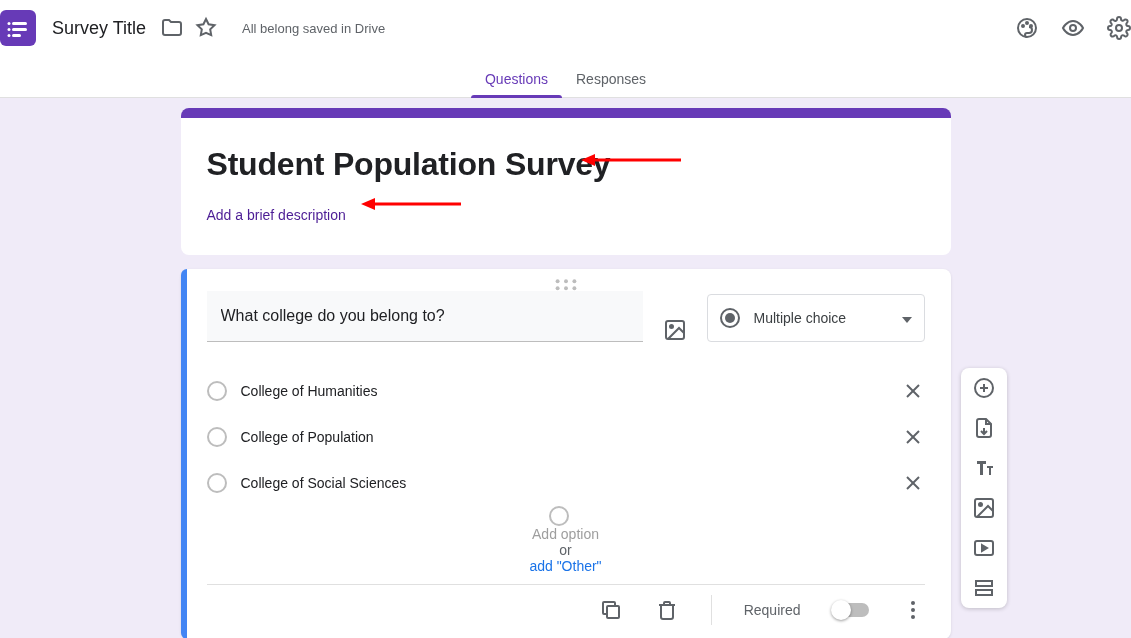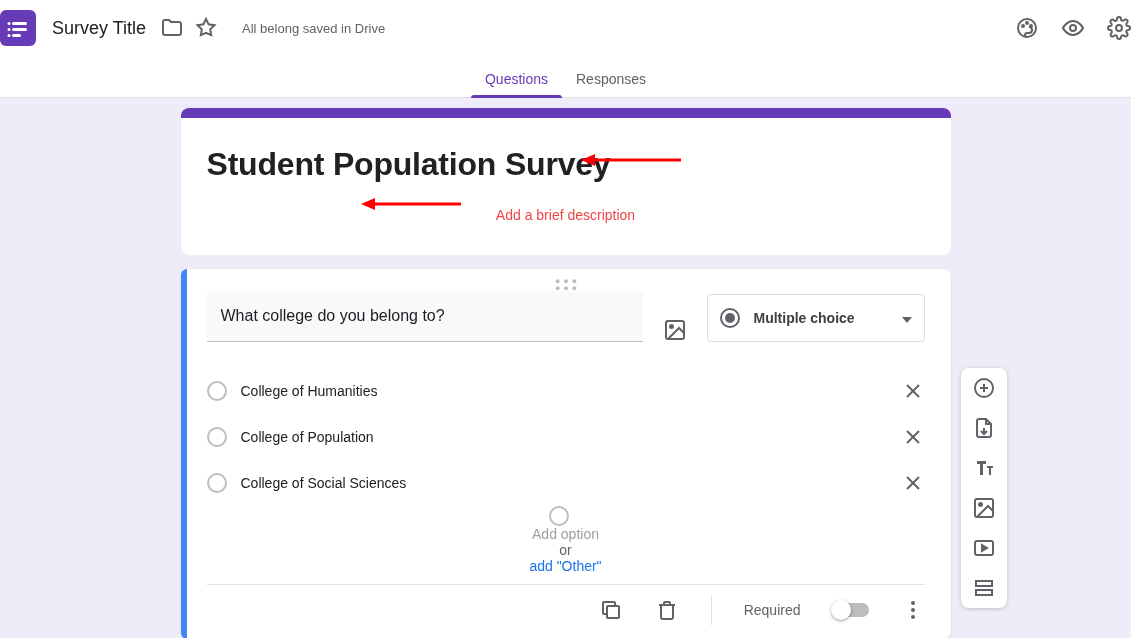--- a/index.html
+++ b/index.html
@@ -27,37 +27,37 @@
   .tab { padding: 0 14px 10px; font-size:14px; color:#5f6368; cursor:pointer; position:relative; }
   .tab.active { color:#673ab7; font-weight:500; }
   .tab.active::after { content:""; position:absolute; left:0; right:0; bottom:-1px; height:3px; background:#673ab7; border-radius:3px 3px 0 0; }
 
   
   .workspace { background:#f0ebf8; padding-top:10px; min-height:540px; width:100%; display:flex; justify-content:center; position:relative; padding-bottom:20px;}
   .form-col { width:770px; }
 
   .title-card { background:#fff; border-radius:8px; border-top:10px solid #673ab7; padding:28px 26px 32px; margin-bottom:14px; position:relative; }
   .form-title { font-size:32px; color:#202124; font-weight:700; letter-spacing:-0.2px; }
-  .form-desc  { font-size:14px; color:#ef4444; margin-top:24px;text-align:center; }
+  .form-desc  { font-size:14px; color:#4c1d95; margin-top:24px; }
 
   .arrow { position:absolute; }
   .arrow svg { display:block; }
 
   .q-card { background:#fff; border-radius:8px; position:relative; box-shadow:0 1px 3px rgba(0,0,0,.1); }
   .q-card::before { content:""; position:absolute; left:0; top:0; bottom:0; width:6px; background:#4285f4; border-radius:8px 0 0 8px; }
   .drag-handle { height:22px; display:flex; justify-content:center; align-items:center; color:#bdbdbd; cursor:grab; padding-top:8px;}
   .q-body { padding: 0 26px 0 26px; }
 
   .q-top { display:flex; align-items:flex-end; gap:20px; }
   .q-input { flex:1; background:#f8f9fa; border:none; border-bottom:1px solid #bdbdbd; padding:16px 14px; font-size:16px; color:#202124; outline:none; }
   .img-ic { width:24px; height:24px; color:#5f6368; cursor:pointer; display:flex; align-items:center; justify-content:center;}
   .type-select { width:218px; height:48px; border:1px solid #dadce0; border-radius:4px; display:flex; align-items:center; padding:0 12px; cursor:pointer; gap:14px; color:#3c4043;}
   .type-select .radio-glyph { width:20px; height:20px; border:2px solid #5f6368; border-radius:50%; display:flex; align-items:center; justify-content:center;}
   .type-select .radio-glyph::after{content:""; width:10px; height:10px; border-radius:50%; background:#5f6368;}
-  .type-select .lbl{flex:1; font-size:14px;font-weight:bold;}
+  .type-select .lbl{flex:1; font-size:14px;}
   .type-select .caret{ color:#5f6368; }
 
   .options { margin-top:26px; }
   .opt-row { display:flex; align-items:center; height:46px; }
   .opt-radio { width:20px; height:20px; border:2px solid #bdbdbd; border-radius:50%; margin-right:14px; flex-shrink:0;}
   .opt-label { flex:1; font-size:14px; color:#202124; }
   .opt-x { width:24px; height:24px; color:#5f6368; cursor:pointer; display:flex; align-items:center; justify-content:center; }
   .add-opt-row { display:flex; align-items:center; height:46px;flex-direction:column; }
   .add-txt { color:#9e9e9e; font-size:14px; }
   .or-txt  { color:#5f6368; font-size:14px; padding:0 6px;}

